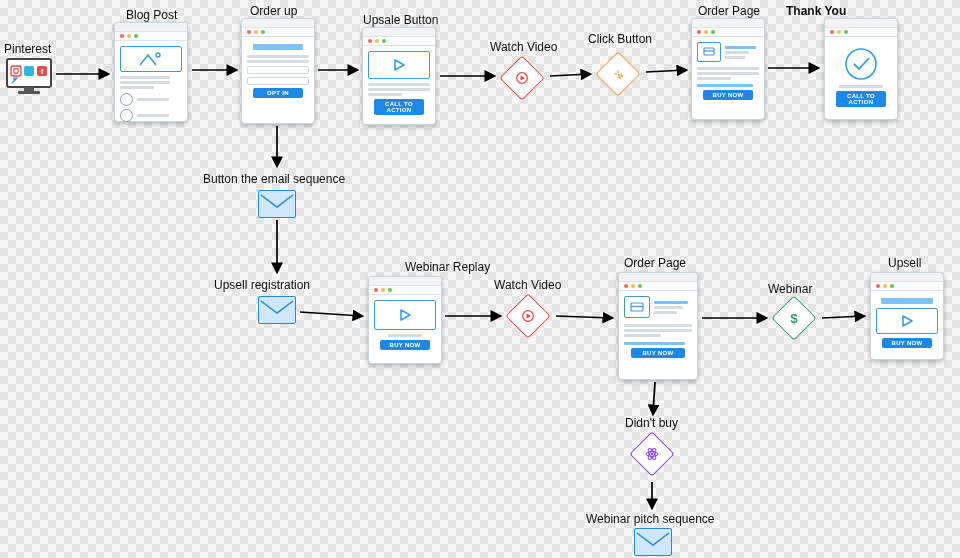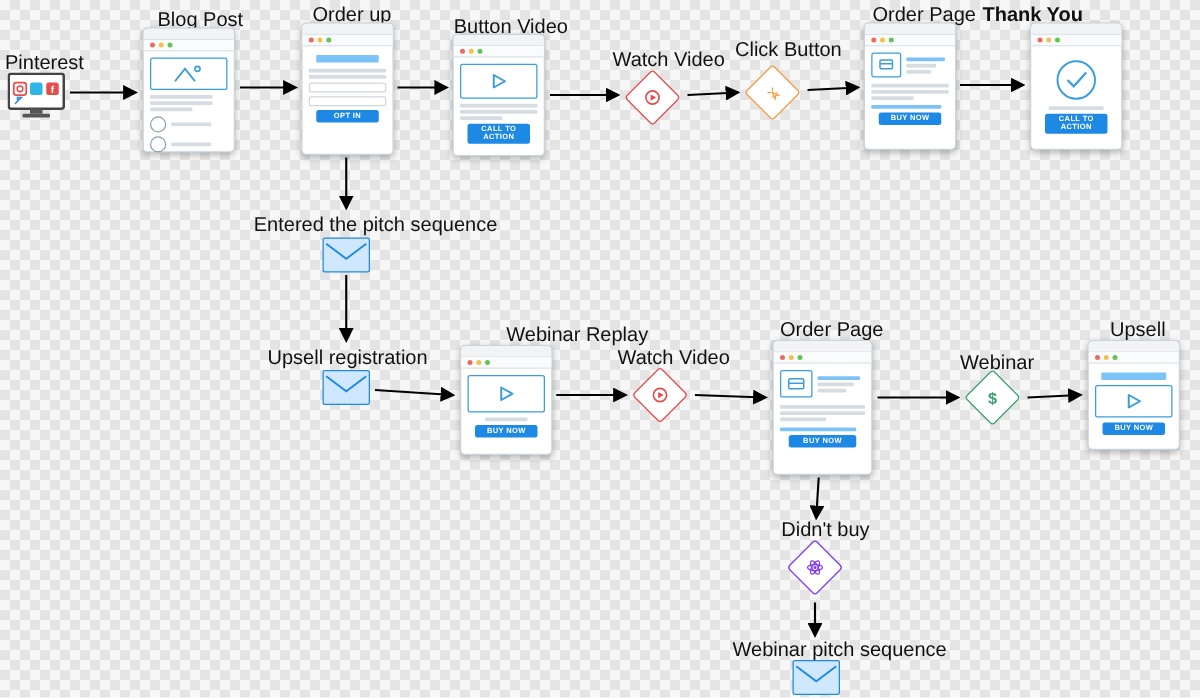--- a/index.html
+++ b/index.html
@@ -8,21 +8,21 @@
     position:absolute; inset:0;
     background-image:
       linear-gradient(45deg,#e4e4e4 25%,transparent 25%,transparent 75%,#e4e4e4 75%),
       linear-gradient(45deg,#e4e4e4 25%,transparent 25%,transparent 75%,#e4e4e4 75%);
     background-size:16px 16px;
     background-position:0 0,8px 8px;
     background-color:#f7f7f7;
     z-index:0;
   }
   .canvas { position:absolute; inset:0; z-index:1; }
-  .label { position:absolute; font-size:16px; white-space:nowrap; text-align:center; }
+  .label { position:absolute; font-size:12px; white-space:nowrap; text-align:center; }
 
   .browser {
     position:absolute; width:72px; background:#fff; border:1px solid #c9d4dc;
     border-radius:4px; box-shadow:0 2px 5px rgba(0,0,0,.25);
   }
   .browser .tabs { height:8px; background:#f1f3f5; border-bottom:1px solid #dde3e8; border-top-left-radius:4px; border-top-right-radius:4px; }
   .browser .dots { height:8px; background:#fafbfc; border-bottom:1px solid #dde3e8; position:relative; }
   .browser .dots::before {
     content:""; position:absolute; left:5px; top:2px; width:4px; height:4px; border-radius:50%;
     background:#ec6a5e; box-shadow:7px 0 0 #f5bf4f, 14px 0 0 #61c454;
@@ -55,21 +55,21 @@
 </style>
 </head>
 <body>
 
 <div class="checker"></div>
 <div class="canvas">
 
   <span class="label" style="left:4px; top:42px;">Pinterest</span>
   <span class="label" style="left:126px; top:8px;">Blog Post</span>
   <span class="label" style="left:250px; top:4px;">Order up</span>
-  <span class="label" style="left:363px; top:13px;">Button Video</span>
+  <span class="label" style="left:363px; top:13px;">Upsale Button</span>
   <span class="label" style="left:490px; top:40px;">Watch Video</span>
   <span class="label" style="left:588px; top:32px;">Click Button</span>
   <span class="label" style="left:698px; top:4px;">Order Page</span>
   <span class="label" style="left:786px; top:4px;font-weight:bold;">Thank You</span>
 
   <div class="monitor" style="left:6px; top:58px;">
     <svg viewBox="0 0 46 38">
       <rect x="1" y="1" width="44" height="28" rx="2" fill="#fff" stroke="#444" stroke-width="2"></rect>
       <rect x="18" y="29" width="10" height="4" fill="#555"></rect>
       <rect x="12" y="33" width="22" height="3" rx="1" fill="#555"></rect>
@@ -188,21 +188,21 @@
     <div class="content" style="text-align:center;">
       <svg width="38" height="38" style="margin:3px auto 2px;display:block;">
         <circle cx="19" cy="19" r="15" fill="none" stroke="#3a9de0" stroke-width="1.6"></circle>
         <polyline points="12,19 17,24 27,13" fill="none" stroke="#3a9de0" stroke-width="1.8"></polyline>
       </svg>
       <div class="line" style="width:70%;margin:2px auto;"></div>
       <span class="btn">CALL TO ACTION</span>
     </div>
   </div>
 
-  <span class="label" style="left:203px; top:172px;">Entered the pitch sequence</span>
+  <span class="label" style="left:203px; top:172px;">Button the email sequence</span>
   <div class="mail" style="left:258px; top:190px;">
     <svg viewBox="0 0 36 26">
         <polyline points="2,4 18,16 34,4" fill="none" stroke="#1e88e5" stroke-width="1.5"></polyline>
       </svg>
   </div>
 
   <span class="label" style="left:214px; top:278px;">Upsell registration</span>
   <div class="mail" style="left:258px; top:296px;">
     <svg viewBox="0 0 36 26">
         <polyline points="2,4 18,16 34,4" fill="none" stroke="#1e88e5" stroke-width="1.5"></polyline>

